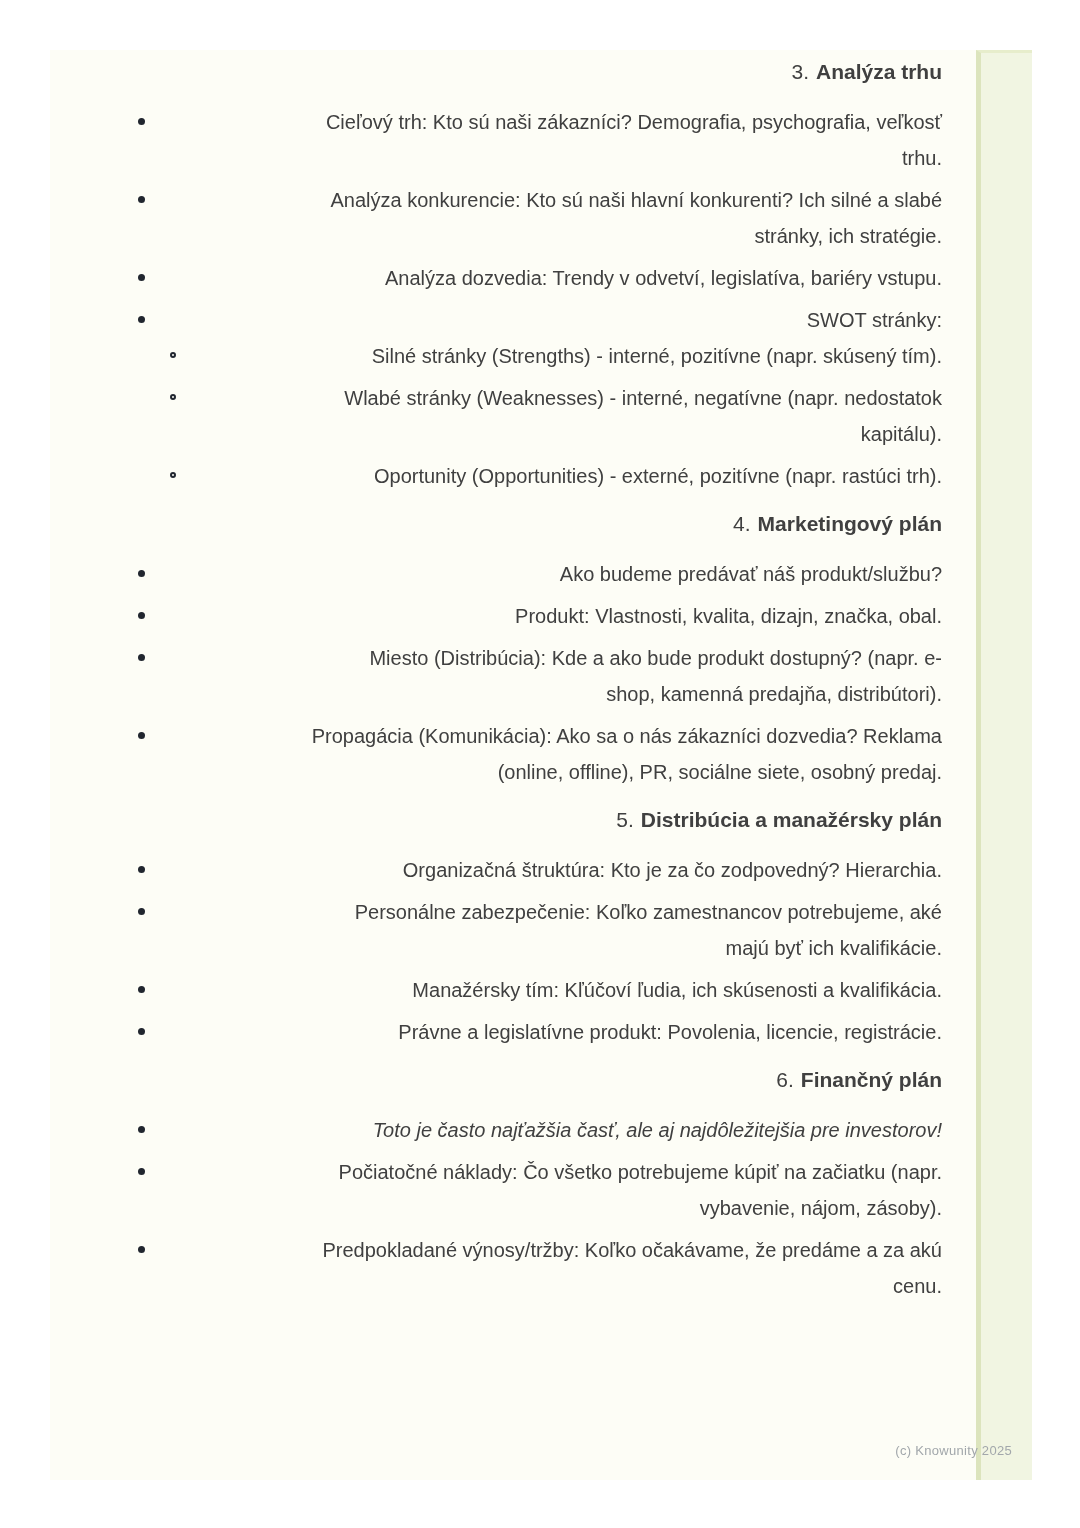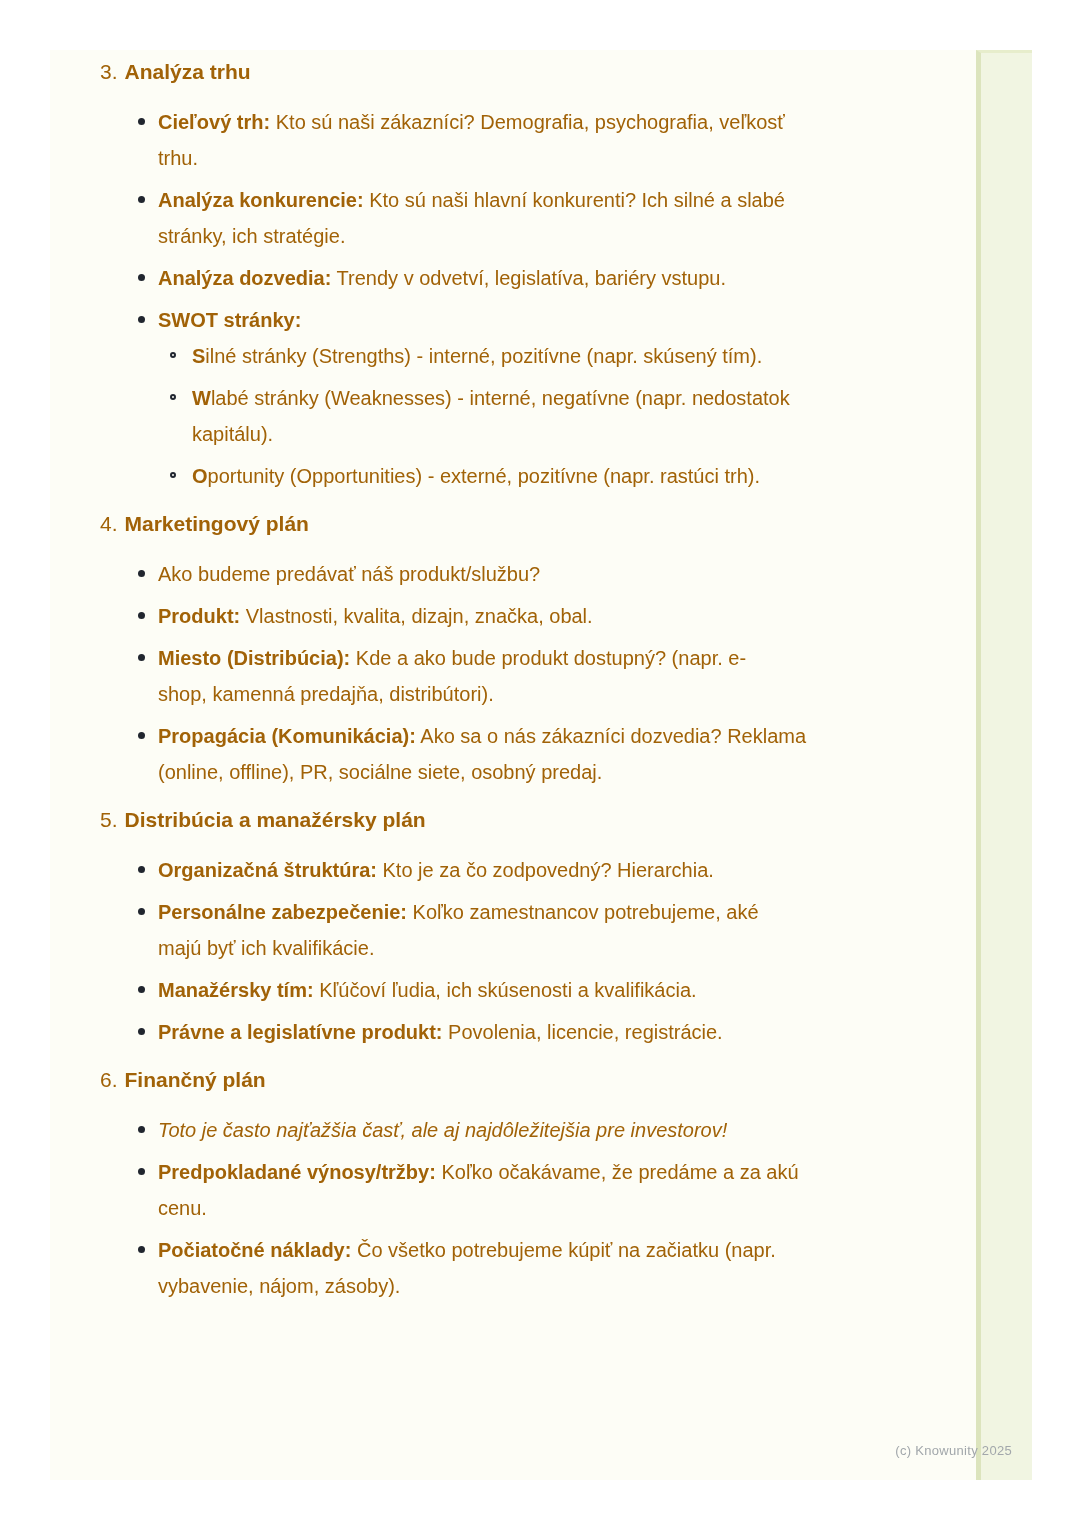--- a/index.html
+++ b/index.html
@@ -28,24 +28,25 @@
     width: 56px;
     background: #f1f5e2;
     border-left: 5px solid #dce4bd;
     border-top: 3px solid #e7edcc;
     box-sizing: border-box;
     z-index: 1;
   }
   .content {
     position: relative;
     padding: 4px 90px 0 50px;
-    color: #a16207;
+    color: #404040;
     font-size: 20px;
     line-height: 36px;
     z-index: 2;
+    text-align: right;
   }
   .sec-h {
     margin: 12px 0 14px 0;
     line-height: 36px;
   }
   .sec-h:first-child { margin-top: 0; }
   .sec-h .num {
     font-weight: 400;
     margin-right: 7px;
     font-size: 21px;
@@ -73,21 +74,21 @@
     position: absolute;
     left: -22px;
     top: 14px;
     width: 6px;
     height: 6px;
     border-radius: 50%;
     background: transparent;
     border: 2px solid #21262f;
     box-sizing: border-box;
   }
-  li b { font-weight: 700; }
+  li b { font-weight: 400; }
   li .txt { white-space: pre-line; }
   li.italic { font-style: italic; }
   .watermark {
     position: absolute;
     right: 20px;
     bottom: 22px;
     font-size: 13px;
     color: #a2a7ab;
     z-index: 3;
     letter-spacing: 0.3px;
@@ -139,22 +140,22 @@
 majú byť ich kvalifikácie.</span></li>
       <li><b>Manažérsky tím:</b><span class="txt"> Kľúčoví ľudia, ich skúsenosti a kvalifikácia.</span></li>
       <li><b>Právne a legislatívne produkt:</b><span class="txt"> Povolenia, licencie, registrácie.</span></li>
     </ul>
 
     <div class="sec-h">
       <span class="num">6.</span><span class="title">Finančný plán</span>
     </div>
     <ul class="l1">
       <li class="italic"><b></b><span class="txt">Toto je často najťažšia časť, ale aj najdôležitejšia pre investorov!</span></li>
+      <li><b>Počiatočné náklady:</b><span class="txt"> Čo všetko potrebujeme kúpiť na začiatku (napr.
+vybavenie, nájom, zásoby).</span></li>
       <li><b>Predpokladané výnosy/tržby:</b><span class="txt"> Koľko očakávame, že predáme a za akú
 cenu.</span></li>
-      <li><b>Počiatočné náklady:</b><span class="txt"> Čo všetko potrebujeme kúpiť na začiatku (napr.
-vybavenie, nájom, zásoby).</span></li>
     </ul>
 
   </div>
 
   <div class="watermark">(c) Knowunity 2025</div>
 </div>
 
 </body></html>

